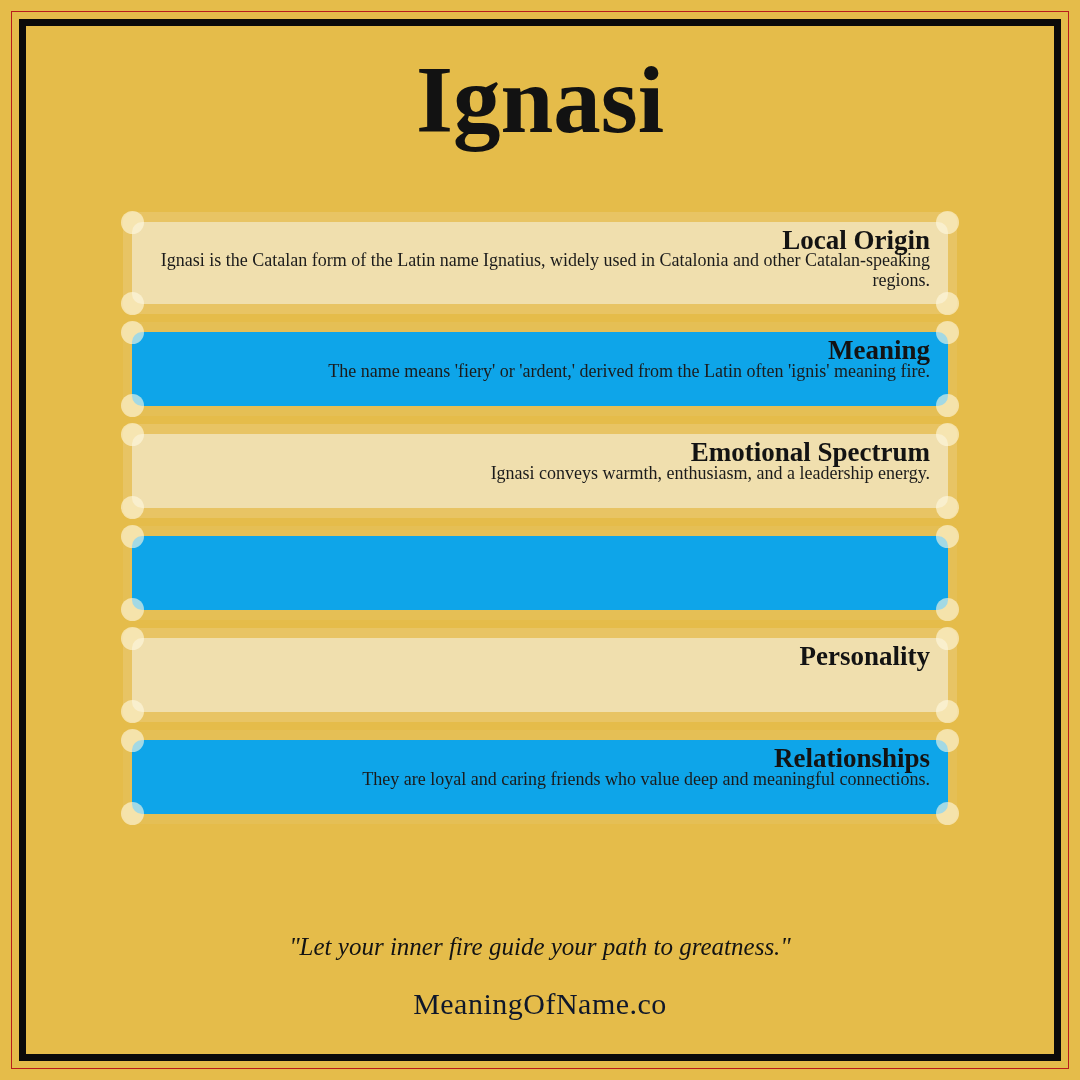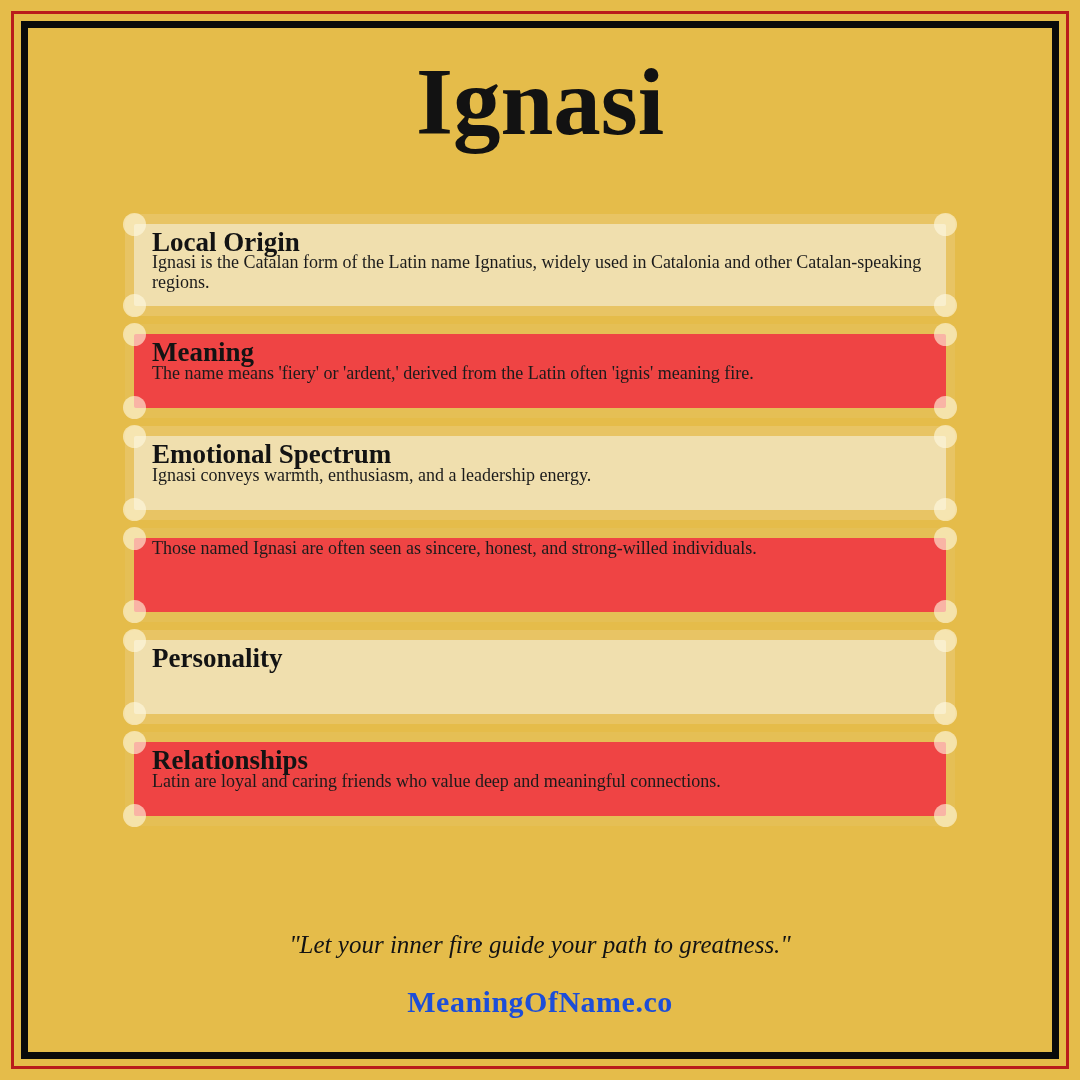--- a/index.html
+++ b/index.html
@@ -21,21 +21,21 @@
     width: 1080px;
     height: 1080px;
     background: #e5bc4a;
     box-sizing: border-box;
     padding: 11px;
   }
   .frame-outer {
     box-sizing: border-box;
     width: 100%;
     height: 100%;
-    border: 3px solid #b91c1c;
+    border: 1px solid #b91c1c;
     padding: 7px;
     background: #e5bc4a;
   }
   .frame-inner {
     box-sizing: border-box;
     width: 100%;
     height: 100%;
     border: 7px solid #0a0a0a;
     background: #e5bc4a;
     position: relative;
@@ -64,28 +64,28 @@
     border-radius: 9px;
     margin-bottom: 8px;
     padding: 10px 9px;
     box-sizing: border-box;
   }
   .card.tone-light { background: #e8c464; }
   .card.tone-dark  { background: #e5bf55; }
 
   .card-panel {
     position: relative;
-    border-radius: 2px;
-    text-align: left;
+    border-radius: 10px;
+    text-align: right;
     padding: 4px 18px 14px 18px;
     box-sizing: border-box;
     min-height: 74px;
   }
   .tone-light .card-panel { background: #f0dfae; }
-  .tone-dark  .card-panel { background: #ef4444; }
+  .tone-dark  .card-panel { background: #0ea5e9; }
 
   
   .disc {
     position: absolute;
     width: 23px;
     height: 23px;
     border-radius: 50%;
     background: rgba(255, 248, 225, 0.62);
     pointer-events: none;
   }
@@ -120,22 +120,22 @@
   }
   .quote {
     font-size: 25px;
     font-style: italic;
     color: #131313;
     margin: 0 0 26px 0;
     font-family: "Liberation Serif", "DejaVu Serif", serif;
   }
   .brand {
     font-size: 30px;
-    font-weight: bold;
-    color: #1d4ed8;
+    font-weight: normal;
+    color: #0f172a;
     letter-spacing: 0.5px;
     margin: 0;
     font-family: "Liberation Serif", "DejaVu Serif", serif;
   }
 </style>
 </head>
 <body>
 
 <div class="poster">
   <div class="frame-outer">
@@ -173,40 +173,39 @@
               <h2 class="card-heading">Emotional Spectrum</h2>
               <p class="card-body">Ignasi conveys warmth, enthusiasm, and a leadership energy.</p>
             </div>
           </div>
           <div class="card tone-dark">
             <div class="card-panel">
               <span class="disc tl"></span>
               <span class="disc tr"></span>
               <span class="disc bl"></span>
               <span class="disc br"></span>
-              <p class="card-body">Those named Ignasi are often seen as sincere, honest, and strong-willed individuals.</p>
             </div>
           </div>
           <div class="card tone-light">
             <div class="card-panel">
               <span class="disc tl"></span>
               <span class="disc tr"></span>
               <span class="disc bl"></span>
               <span class="disc br"></span>
               <h2 class="card-heading">Personality</h2>
             </div>
           </div>
           <div class="card tone-dark">
             <div class="card-panel">
               <span class="disc tl"></span>
               <span class="disc tr"></span>
               <span class="disc bl"></span>
               <span class="disc br"></span>
               <h2 class="card-heading">Relationships</h2>
-              <p class="card-body">Latin are loyal and caring friends who value deep and meaningful connections.</p>
+              <p class="card-body">They are loyal and caring friends who value deep and meaningful connections.</p>
             </div>
           </div>
         </div>
 
       <div class="footer">
         <p class="quote">"Let your inner fire guide your path to greatness."</p>
         <p class="brand">MeaningOfName.co</p>
       </div>
 
     </div>

